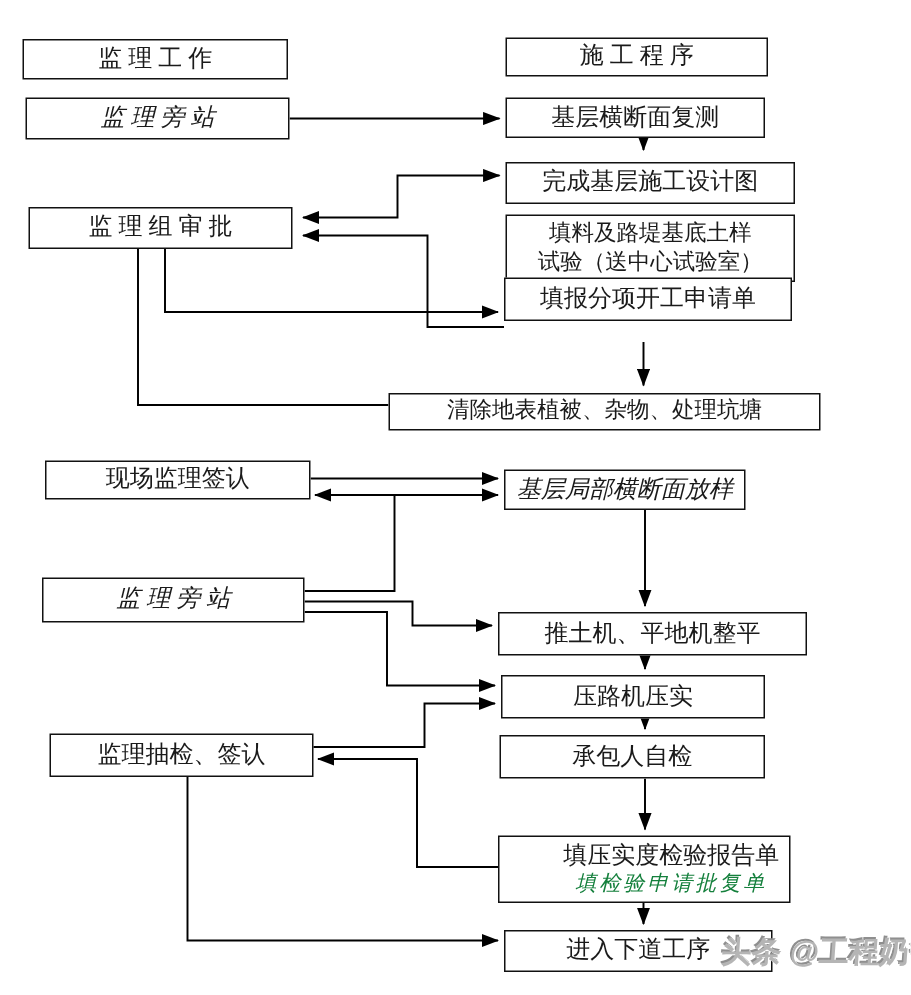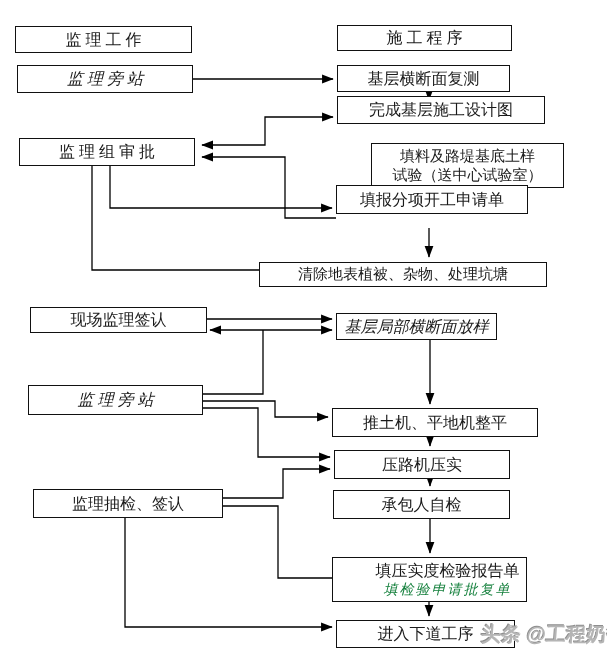--- a/index.html
+++ b/index.html
@@ -106,29 +106,29 @@
   <div class="node" style="left:15px; top:26px; width:177px; height:27px;">监 理 工 作</div>
 
   <div class="node italic" style="left:17px; top:65px; width:176px; height:28px;">监 理 旁 站</div>
 
   <div class="node" style="left:19px; top:138px; width:176px; height:28px;font-family:Liberation Serif, serif;">监 理 组 审 批</div>
 
   <div class="node" style="left:30px; top:307px; width:177px; height:26px;">现场监理签认</div>
 
   <div class="node italic" style="left:28px; top:385px; width:175px; height:30px;">监 理 旁 站</div>
 
-  <div class="node" style="left:33px; top:489px; width:190px; height:29px;">监理抽检、签认</div>
+  <div class="node" style="left:33px; top:489px; width:176px; height:29px;">监理抽检、签认</div>
 
   <div class="node" style="left:337px; top:25px; width:175px; height:26px;">施 工 程 序</div>
 
   <div class="node" style="left:337px; top:65px; width:173px; height:27px;">基层横断面复测</div>
 
-  <div class="node" style="left:337px; top:96px; width:208px; height:28px;">完成基层施工设计图</div>
+  <div class="node" style="left:337px; top:108px; width:193px; height:28px;">完成基层施工设计图</div>
 
-  <div class="node small" style="left:337px; top:143px; width:193px; height:45px;margin-left:34px;">
+  <div class="node small" style="left:337px; top:143px; width:193px; height:45px;">
     <span>填料及路堤基底土样</span>
     <span>试验（送中心试验室）</span>
   </div>
 
   <div class="node" style="left:336px; top:185px; width:192px; height:29px;">填报分项开工申请单</div>
 
   <div class="node small" style="left:259px; top:262px; width:288px; height:25px;">清除地表植被、杂物、处理坑塘</div>
 
   <div class="node" style="left:336px; top:313px; width:161px; height:27px;font-style:italic;">基层局部横断面放样</div>
 

